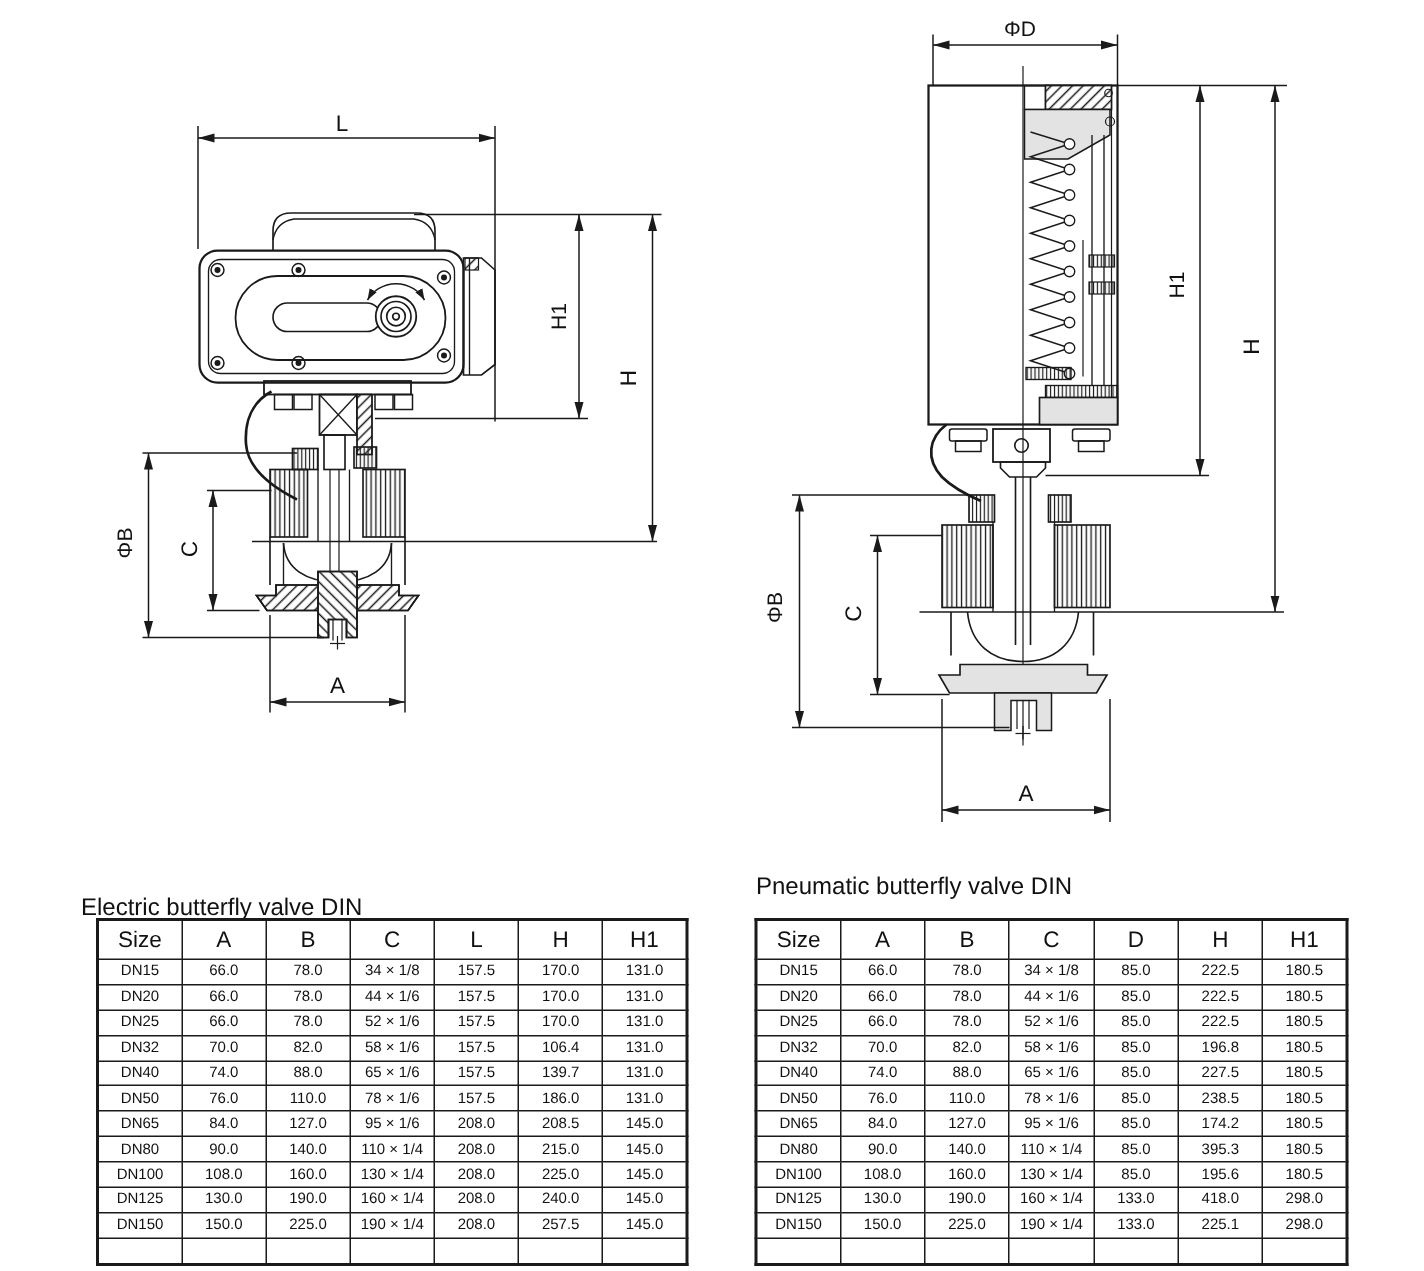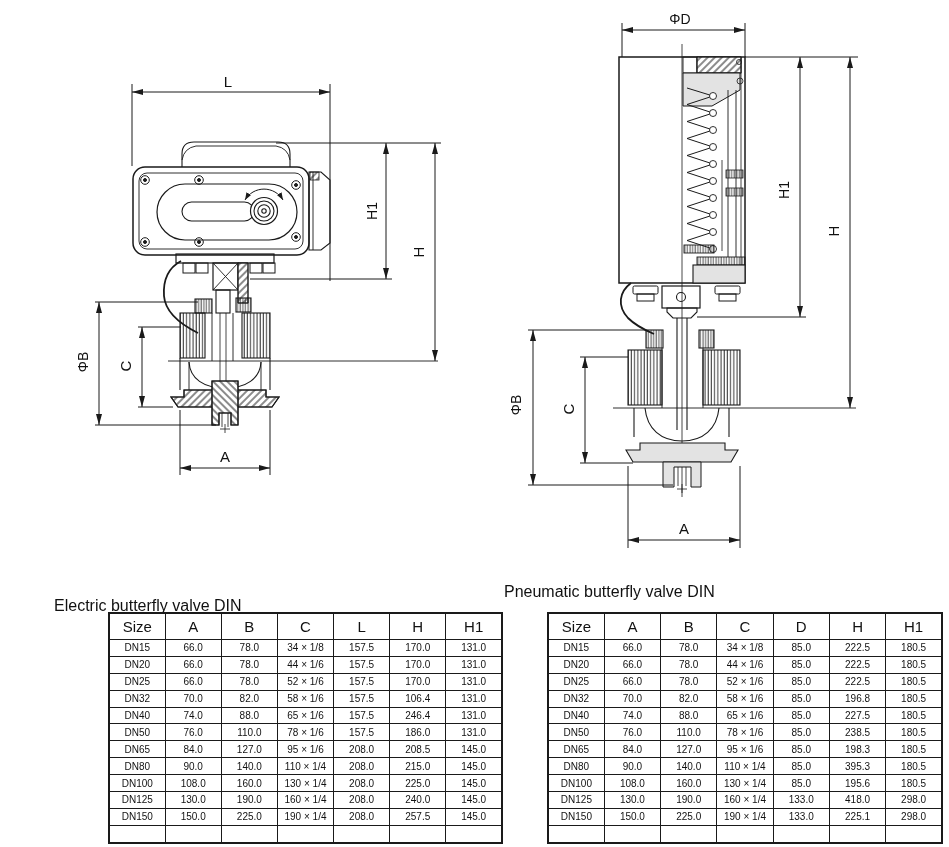--- a/index.html
+++ b/index.html
@@ -1,21 +1,21 @@
 <!DOCTYPE html>
 <html><head>
 <meta charset="utf-8">
 <style>
   html,body{margin:0;padding:0;background:#fff;}
   .page{position:relative;width:949px;height:847px;background:#ffffff;overflow:hidden;
         font-family:"Liberation Sans",sans-serif;color:#111;}
   .drawsvg{position:absolute;left:0;top:0;}
   .tbl-title{position:absolute;font-size:16px;color:#111;white-space:nowrap;}
   table.tbl{position:absolute;border-collapse:collapse;table-layout:fixed;background:#fff;
-            border:2px solid #1a1a1a;margin-left:44px;}
+            border:2px solid #1a1a1a;}
   table.tbl th,table.tbl td{border:1px solid #1a1a1a;text-align:center;vertical-align:middle;
             padding:0;overflow:hidden;white-space:nowrap;}
   table.tbl th{height:25px;font-size:15px;font-weight:400;color:#111;}
   table.tbl td{height:15.9px;font-size:10px;color:#111;}
   .dimtxt{font-family:"Liberation Sans",sans-serif;fill:#111;stroke:none;}
   .f15{font-size:15px;} .f14{font-size:14px;}
 </style>
 </head>
 <body>
 
@@ -311,21 +311,21 @@
           <td>157.5</td>
           <td>106.4</td>
           <td>131.0</td>
         </tr>
         <tr>
           <td>DN40</td>
           <td>74.0</td>
           <td>88.0</td>
           <td>65 × 1/6</td>
           <td>157.5</td>
-          <td>246.4</td>
+          <td>139.7</td>
           <td>131.0</td>
         </tr>
         <tr>
           <td>DN50</td>
           <td>76.0</td>
           <td>110.0</td>
           <td>78 × 1/6</td>
           <td>157.5</td>
           <td>186.0</td>
           <td>131.0</td>
@@ -455,21 +455,21 @@
           <td>85.0</td>
           <td>238.5</td>
           <td>180.5</td>
         </tr>
         <tr>
           <td>DN65</td>
           <td>84.0</td>
           <td>127.0</td>
           <td>95 × 1/6</td>
           <td>85.0</td>
-          <td>198.3</td>
+          <td>174.2</td>
           <td>180.5</td>
         </tr>
         <tr>
           <td>DN80</td>
           <td>90.0</td>
           <td>140.0</td>
           <td>110 × 1/4</td>
           <td>85.0</td>
           <td>395.3</td>
           <td>180.5</td>

